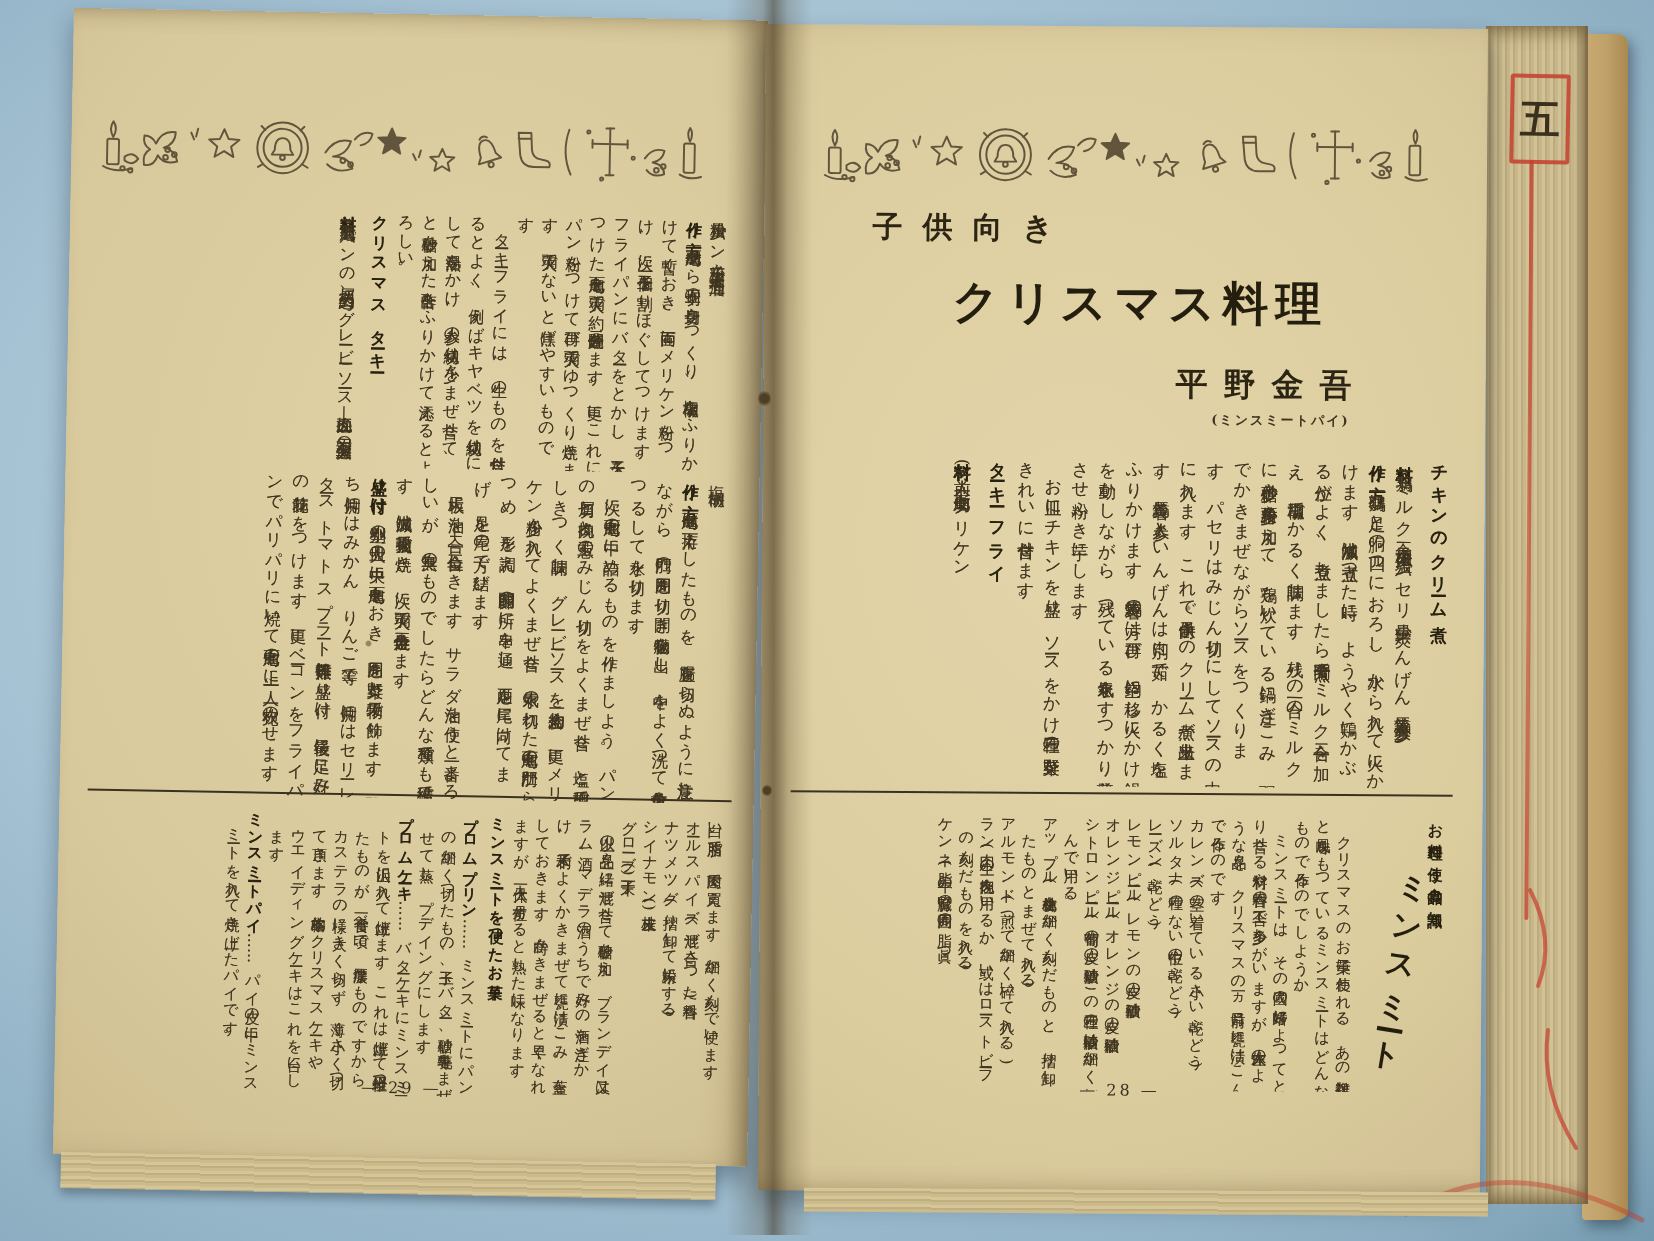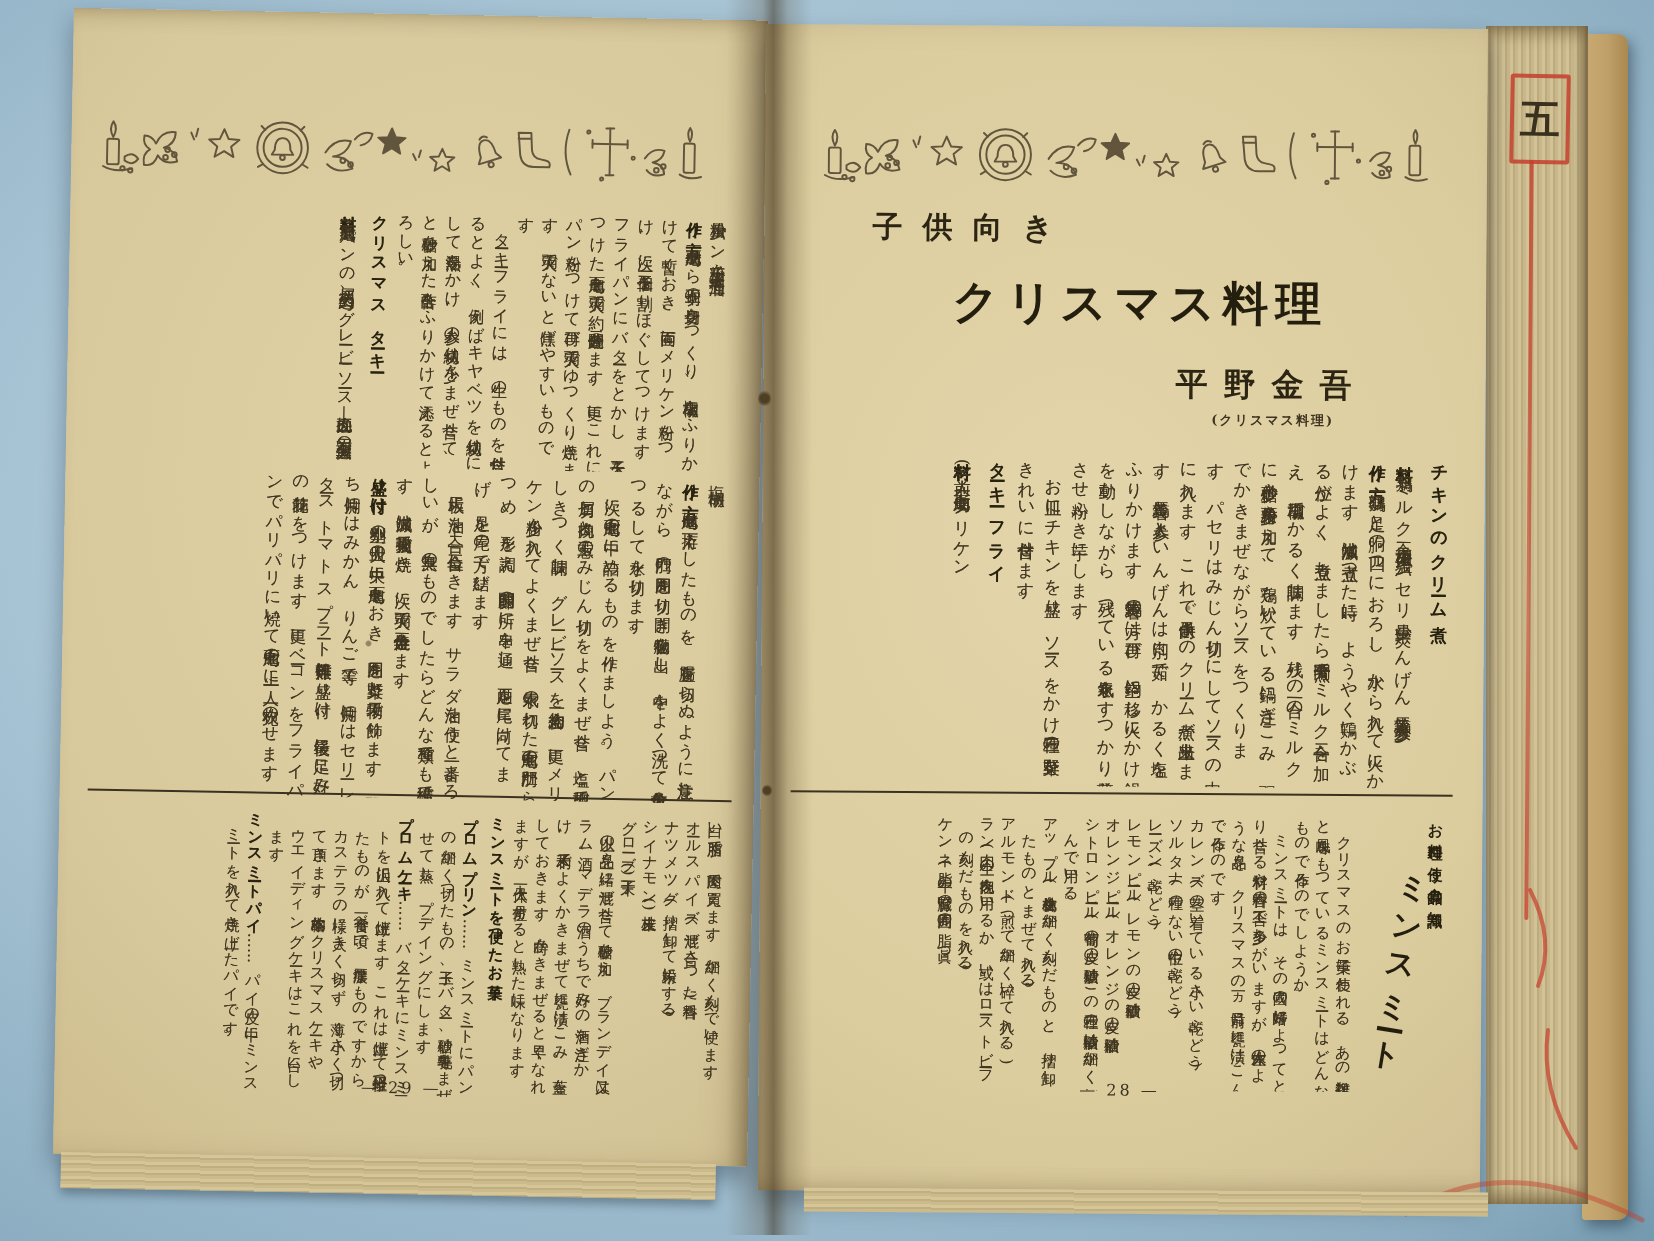--- a/index.html
+++ b/index.html
@@ -243,21 +243,21 @@
   </div>
 
   <div class="page page-right">
     <svg class="doodle" style="left:56px;top:92px;width:608px;height:74px">
         <use href="#doodle-band"></use>
       </svg>
 
     <div class="r-kicker">子供向き</div>
     <div class="r-title">クリスマス料理</div>
     <div class="r-author">平野金吾</div>
-    <div class="r-affil">(クリスマス料理)</div>
+    <div class="r-affil">(ミンスミートパイ)</div>
 
     <div class="vtext r-main">
       <p class="sec-head">チキンのクリーム煮</p>
       <p class="hang2"><b>材料</b><span>鶏一羽 ミルク三合 胡椒少々 塩少々 パセリ少量 莢いんげん 馬鈴薯 人参少々</span></p>
       <p><b>作り方</b><span>鶏一羽は足と胴の四つにおろし、水から入れて火にかけます。水加減は煮立つた時に、ようやく鶏にかぶる位がよく、煮立ちましたら十分間煮てミルク二合を加え、塩胡椒でかるく調味します、残りの一合のミルクに砂糖少々と片栗粉少々を加えて、鶏を炊いている鍋に注ぎこみ、弱火でかきまぜながらソースをつくります。パセリはみじん切りにしてソースの中に入れます。これで子供向きのクリーム煮が出来上ります。馬鈴薯と人参といんげんは別々に茹で、かるく塩をふりかけます。馬鈴薯の方は再び、空鍋に移し火にかけ鍋を動かしながら、残つている水氣をすつかり蒸発させ粉ふき芋にします。</span></p>
       <p class="indent">お皿にチキンを盛り、ソースをかけ三種の野菜をきれいに付合せます。</p>
       <p class="sec-head">ターキー フライ</p>
       <p class="hang2"><b>材料</b><span>(一人前) 七面鳥一切 メリケン</span></p>
     </div>
 

